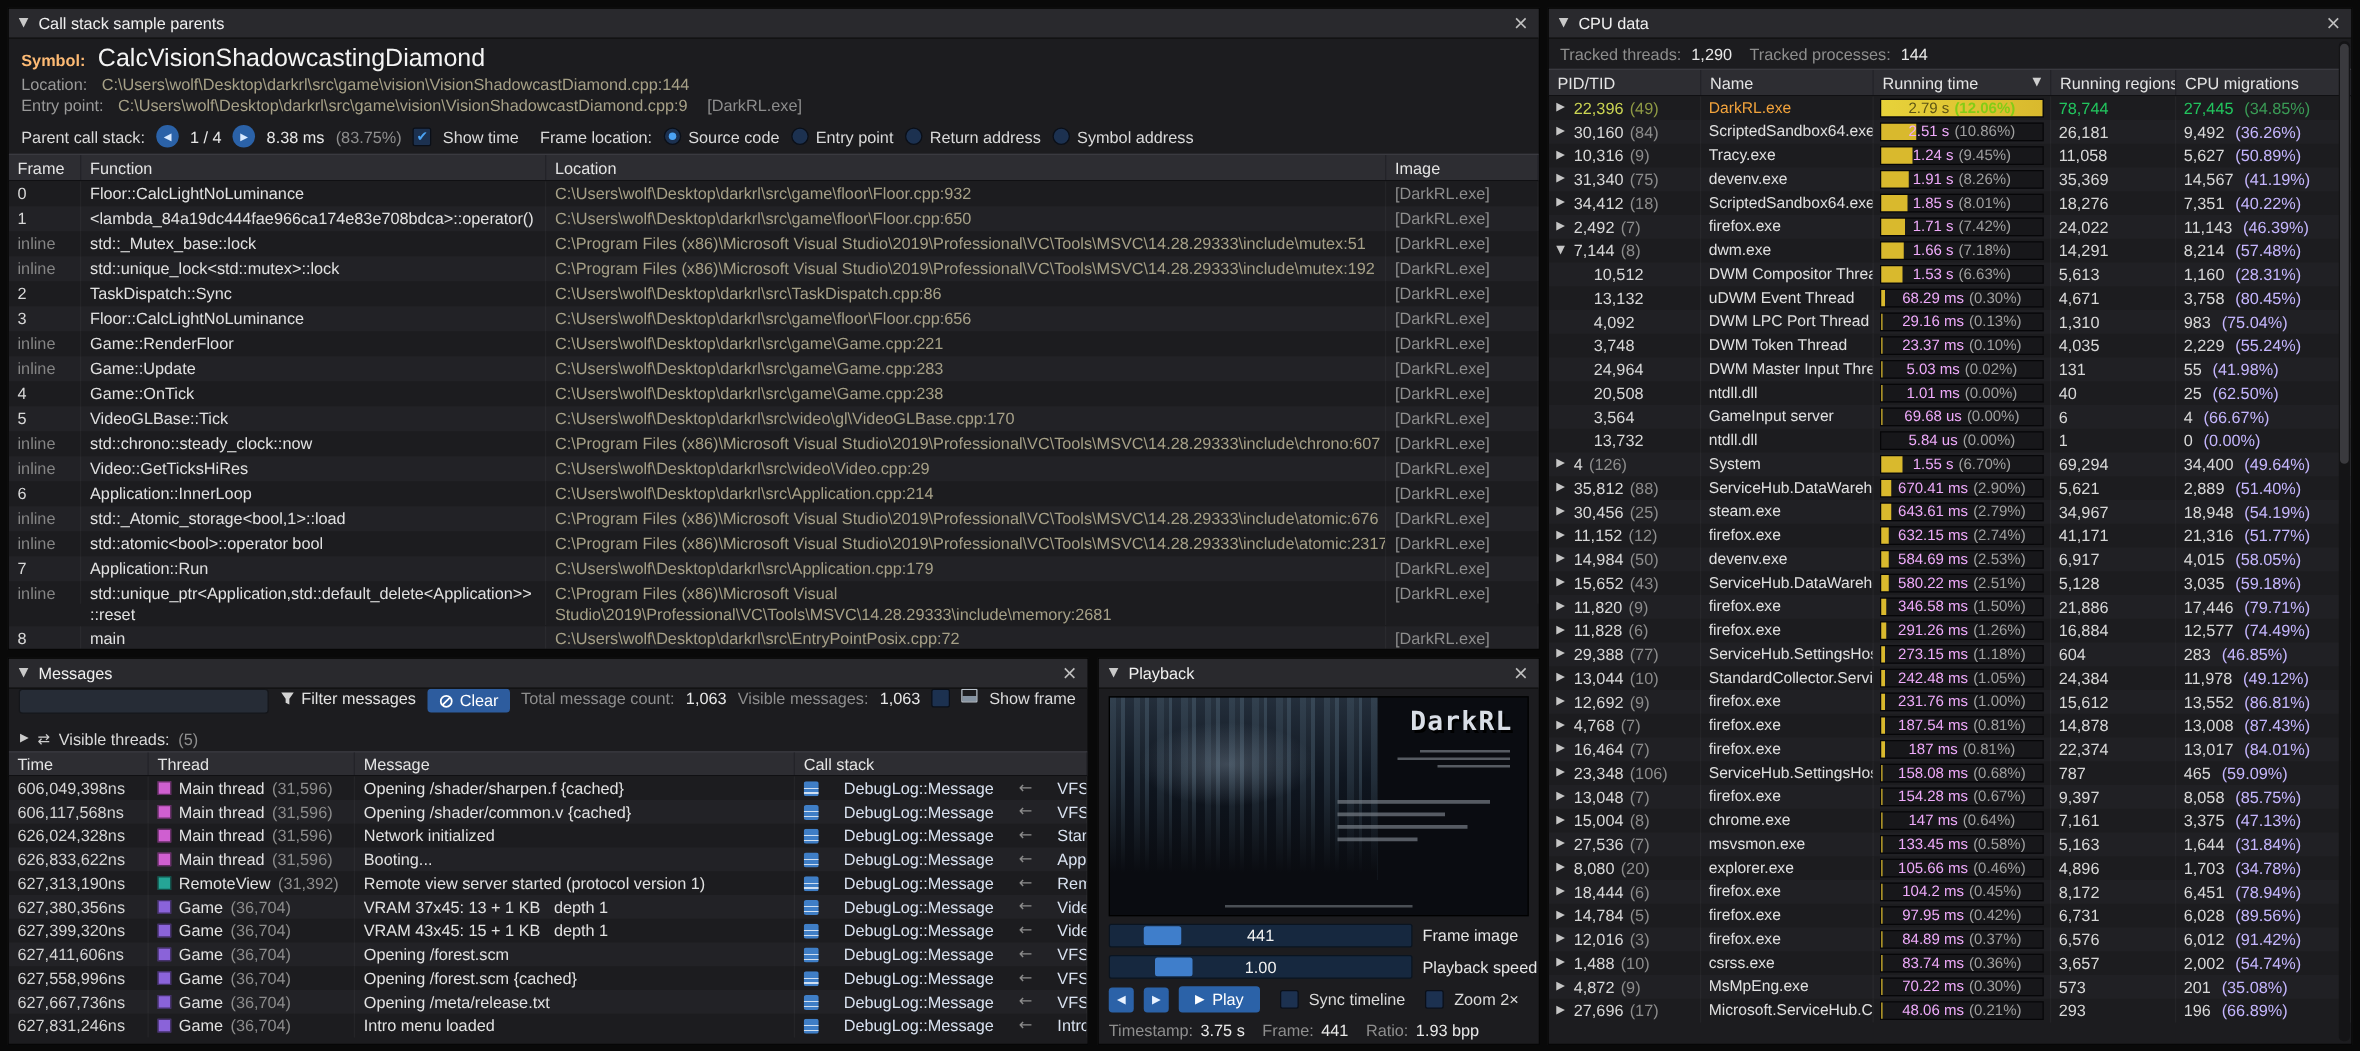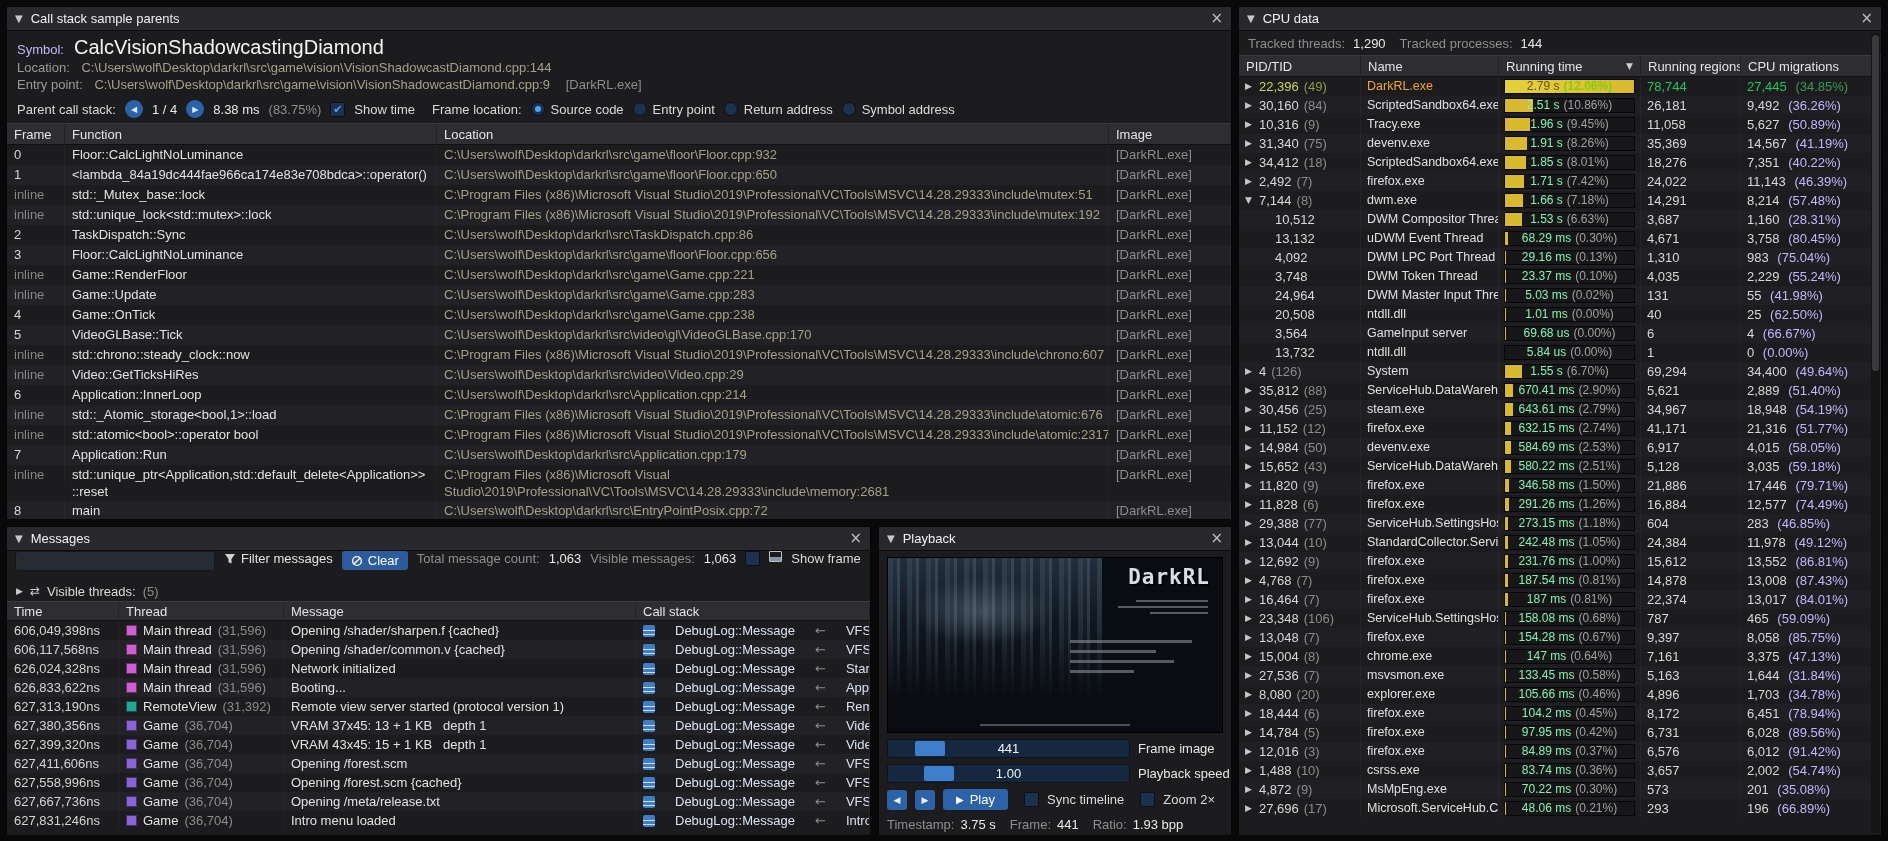--- a/index.html
+++ b/index.html
@@ -17,21 +17,21 @@
   .titlebar .collapse { color:#c9c9c9; font-size:10px; }
   .titlebar .title { color:#f0f0f0; flex:1; white-space:nowrap; overflow:hidden; }
   .titlebar .close { color:#c0c0c0; font-size:15px; line-height:15px; }
 
   .dim { color:#8e8e8e; }
   .val { color:#e8e8e8; }
 
   
   .sym-block { padding:5px 10px 2px 10px; }
   .sym-line { display:flex; align-items:baseline; gap:10px; }
-  .sym-label { color:#c4b5fd; }
+  .sym-label { color:#fdba74;font-weight:bold; }
   .sym-name { font-size:20px; color:#f4f4f4; }
   .loc-line { line-height:17px; white-space:nowrap; overflow:hidden; }
   .loc-label { color:#9a9a9a; margin-right:8px; }
   .loc-value { color:#a6a087; }
   .loc-image { color:#8d8d8d; margin-left:12px; }
 
   .cs-toolbar { display:flex; align-items:center; gap:9px; padding:4px 10px; height:28px; white-space:nowrap; }
   .navbtn { width:18px; height:18px; border-radius:50%; background:#2b62a8; color:#d9eaff; font-size:8px;
     display:inline-flex; align-items:center; justify-content:center; }
   .cbx { width:15px; height:15px; background:#1c3150; border:1px solid #0a0f18; border-radius:2px;
@@ -119,21 +119,21 @@
   .cpu-row > div { padding:0 6px; white-space:nowrap; overflow:hidden; border-right:1px solid rgba(255,255,255,0.04); }
   .c-pid { display:flex; align-items:center; }
   .arrow { width:14px; flex:0 0 auto; color:#c6c6c6; font-size:9px; }
   .pidv { color:#d8d8d8; }
   .cnt { color:#8c8c8c; margin-left:5px; }
   .c-name { color:#e0e0e0; font-size:12.5px; }
   .c-bar { padding:2px 5px !important; }
   .bar { position:relative; height:15px; background:#17171a; border:1px solid #060608; }
   .fill { position:absolute; left:0; top:0; bottom:0; background:#d9b92d; }
   .bartext { position:absolute; inset:0; display:flex; align-items:center; justify-content:center; gap:4px; font-size:12px; }
-  .bt { color:#86efac; } .bp { color:#a0a0a0; }
+  .bt { color:#f0abfc; } .bp { color:#a0a0a0; }
   .c-reg { color:#d8d8d8; }
   .mig { color:#d8d8d8; } .mp { color:#c4b5fd; margin-left:5px; }
   .cpu-row.child .c-pid { padding-left:36px; }
   .cpu-row.hl .pidv { color:#ccd653; }
   .cpu-row.hl .cnt { color:#8f9a45; }
   .cpu-row.hl .c-name { color:#f2a33c; }
   .cpu-row.hl .fill { background:linear-gradient(90deg,#e7d23a,#d9b92d); }
   .cpu-row.hl .bt { color:#5d5414; }
   .cpu-row.hl .bp { color:#84cc16;font-weight:bold; }
   .cpu-row.hl .c-reg, .cpu-row.hl .mig { color:#22c55e; }
@@ -703,21 +703,21 @@
         <div class="c-pid">
           <span class="arrow g">▶</span>
           <span class="pidv">10,316</span>
           <span class="cnt">(9)</span>
         </div>
         <div class="c-name">Tracy.exe</div>
         <div class="c-bar">
           <div class="bar">
             <div class="fill" style="width: 19%;"></div>
             <div class="bartext">
-              <span class="bt">1.96 s</span>
+              <span class="bt">1.24 s</span>
               <span class="bp">(9.45%)</span>
             </div>
           </div>
         </div>
         <div class="c-reg">11,058</div>
         <div>
           <span class="mig">5,627</span>
           <span class="mp">(50.89%)</span>
         </div>
       </div>
@@ -823,21 +823,21 @@
         <div class="c-name">DWM Compositor Threa</div>
         <div class="c-bar">
           <div class="bar">
             <div class="fill" style="width: 13%;"></div>
             <div class="bartext">
               <span class="bt">1.53 s</span>
               <span class="bp">(6.63%)</span>
             </div>
           </div>
         </div>
-        <div class="c-reg">3,687</div>
+        <div class="c-reg">5,613</div>
         <div>
           <span class="mig">1,160</span>
           <span class="mp">(28.31%)</span>
         </div>
       </div>
 
       <div class="grid-cpu cpu-row child">
         <div class="c-pid">
 
           <span class="pidv">13,132</span>

